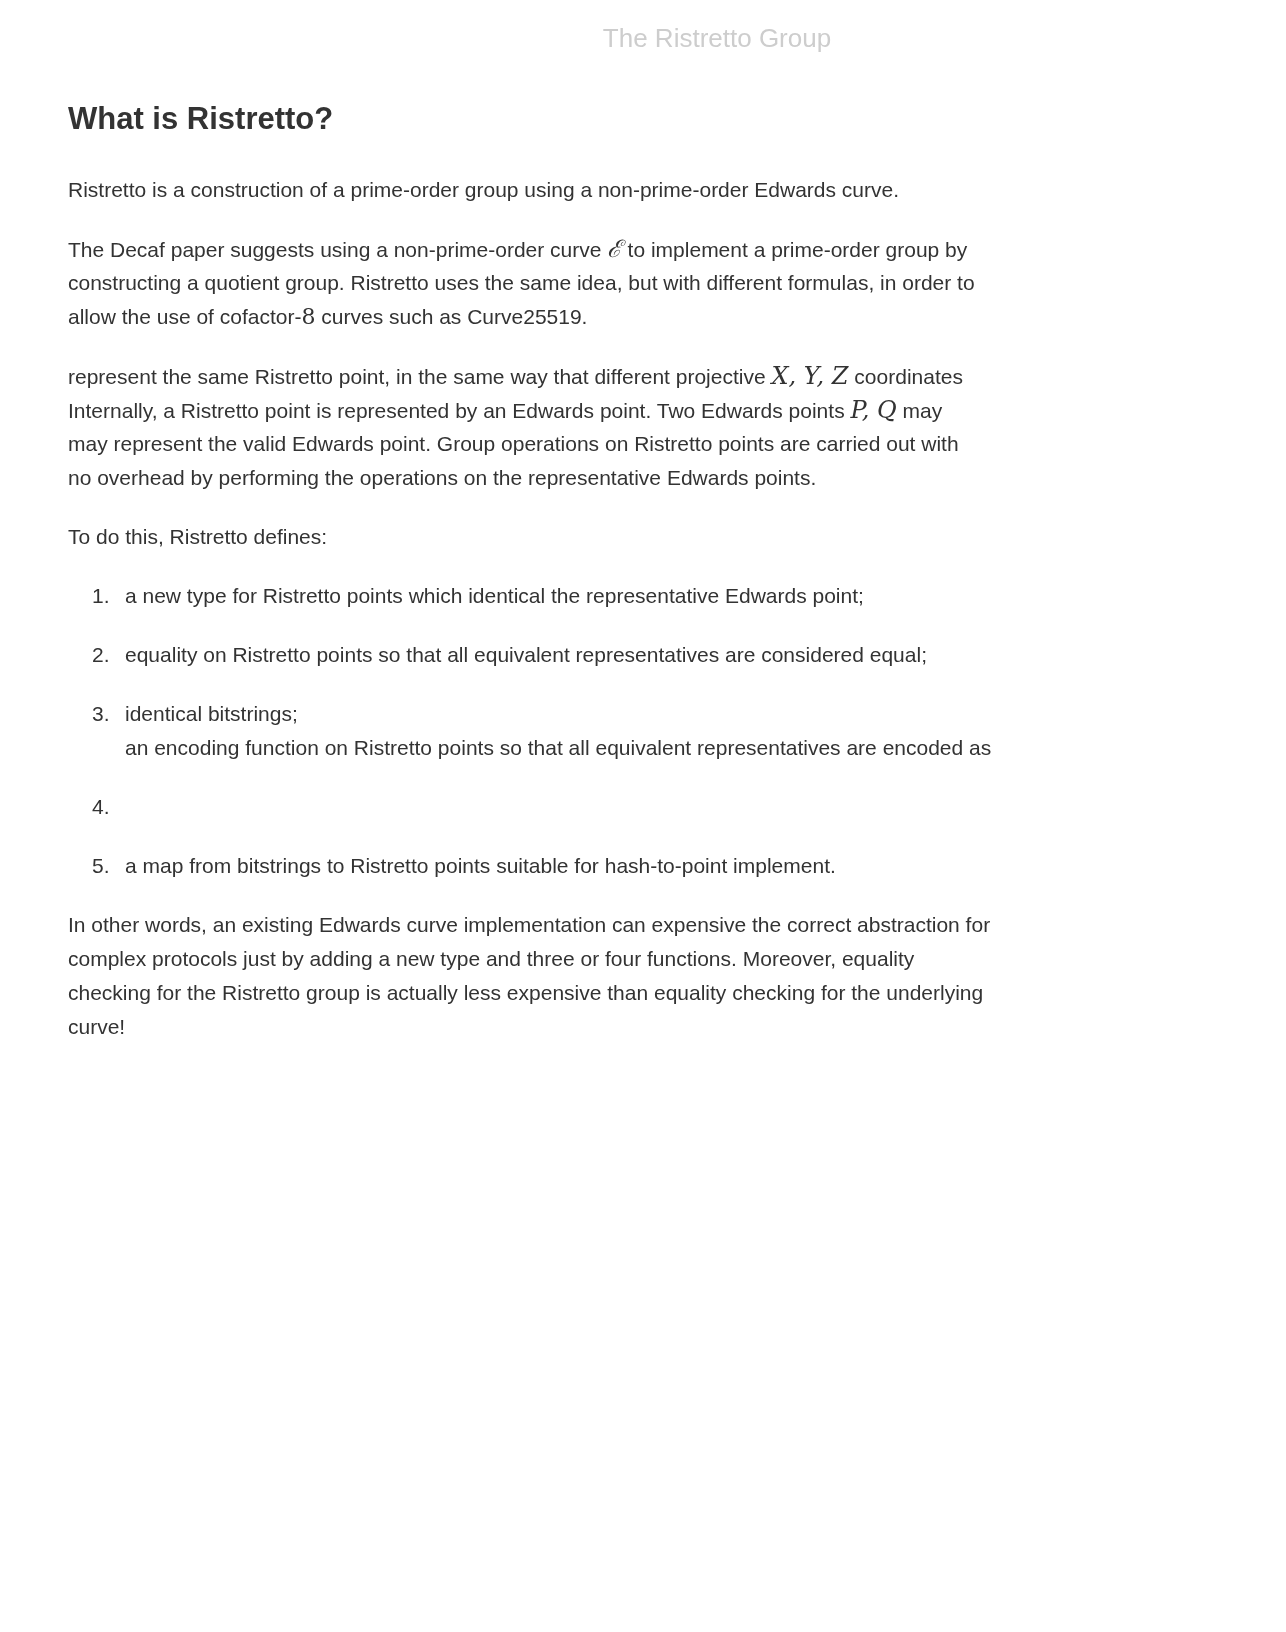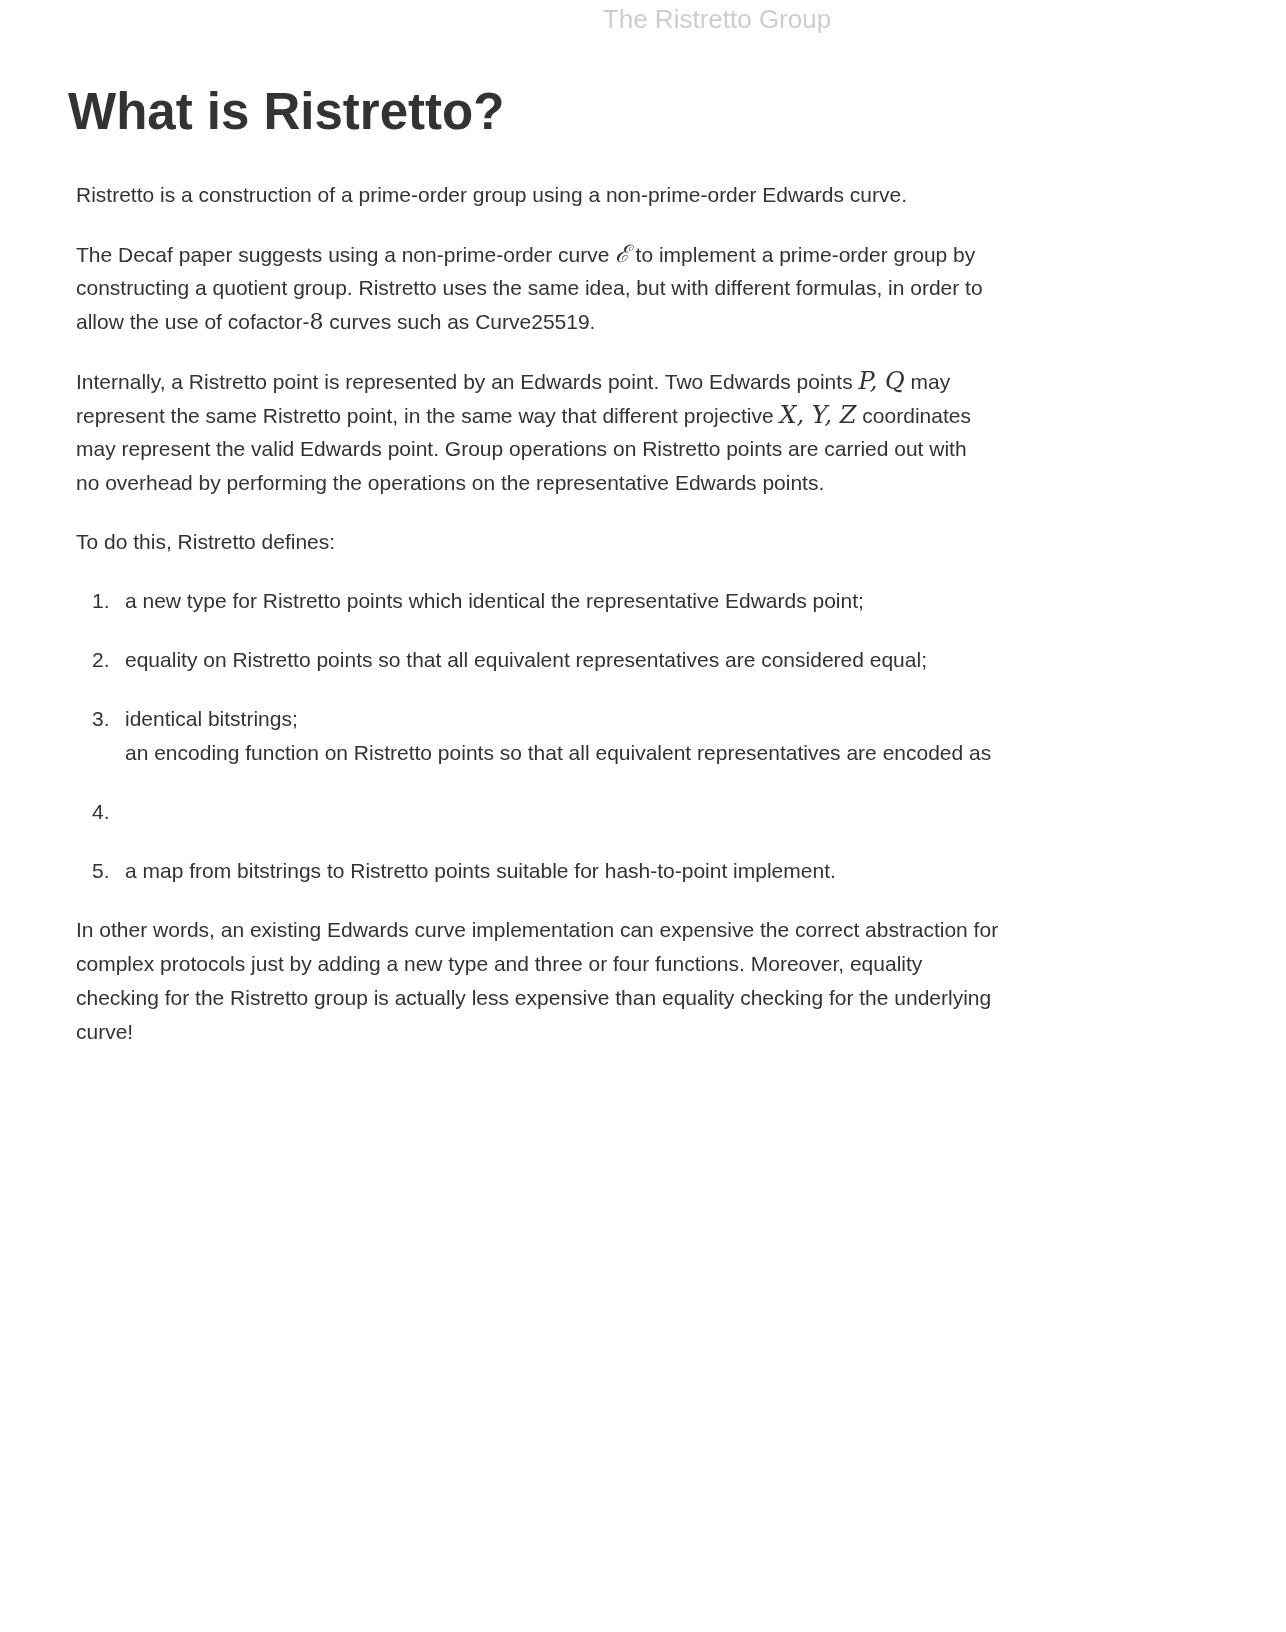--- a/index.html
+++ b/index.html
@@ -9,44 +9,44 @@
   }
   body {
     width: 1286px;
     height: 1632px;
     position: relative;
     font-family: "Liberation Sans", sans-serif;
     color: #333333;
     overflow: hidden;
   }
   .menu-bar {
-    padding-top: 1px;
+    padding-top: 20px;
     width: 100%;
   }
   .menu-title {
     text-align: center;
     transform: translateX(74px);
     font-size: 26px;
     line-height: 36px;
     color: #cdcdcd;
     font-weight: 400;
   }
   main.page {
     padding: 0 130px 0 68px;
   }
   h1.page-title {
     margin: 44px 0 36px 0;
-    font-size: 51px;
+    font-size: 31px;
     line-height: 1.2;
     font-weight: 700;
     color: #333333;
     letter-spacing: 0;
   }
   .p {
-    margin: 25px 8px;
+    margin: 25px 0;
   }
   .line {
     height: 34px;
     line-height: 34px;
     font-size: 21px;
     white-space: nowrap;
   }
   .list {
     margin: 25px 0;
   }
@@ -87,22 +87,22 @@
   <div id="article-body">
       <div class="p">
         <div class="line">Ristretto is a construction of a prime-order group using a non-prime-order Edwards curve.</div>
       </div>
       <div class="p">
         <div class="line">The Decaf paper suggests using a non-prime-order curve <span class="math script">ℰ</span> to implement a prime-order group by</div>
         <div class="line">constructing a quotient group. Ristretto uses the same idea, but with different formulas, in order to</div>
         <div class="line">allow the use of cofactor-<span class="math upright">8</span> curves such as Curve25519.</div>
       </div>
       <div class="p">
+        <div class="line">represent the same Ristretto point, in the same way that different projective <span class="math italic">X, Y, Z</span> coordinates</div>
         <div class="line">Internally, a Ristretto point is represented by an Edwards point. Two Edwards points <span class="math italic">P, Q</span> may</div>
-        <div class="line">represent the same Ristretto point, in the same way that different projective <span class="math italic">X, Y, Z</span> coordinates</div>
         <div class="line">may represent the valid Edwards point. Group operations on Ristretto points are carried out with</div>
         <div class="line">no overhead by performing the operations on the representative Edwards points.</div>
       </div>
       <div class="p">
         <div class="line">To do this, Ristretto defines:</div>
       </div>
       <div class="list">
         <div class="list-item">
           <span class="num">1.</span>
           <div>

